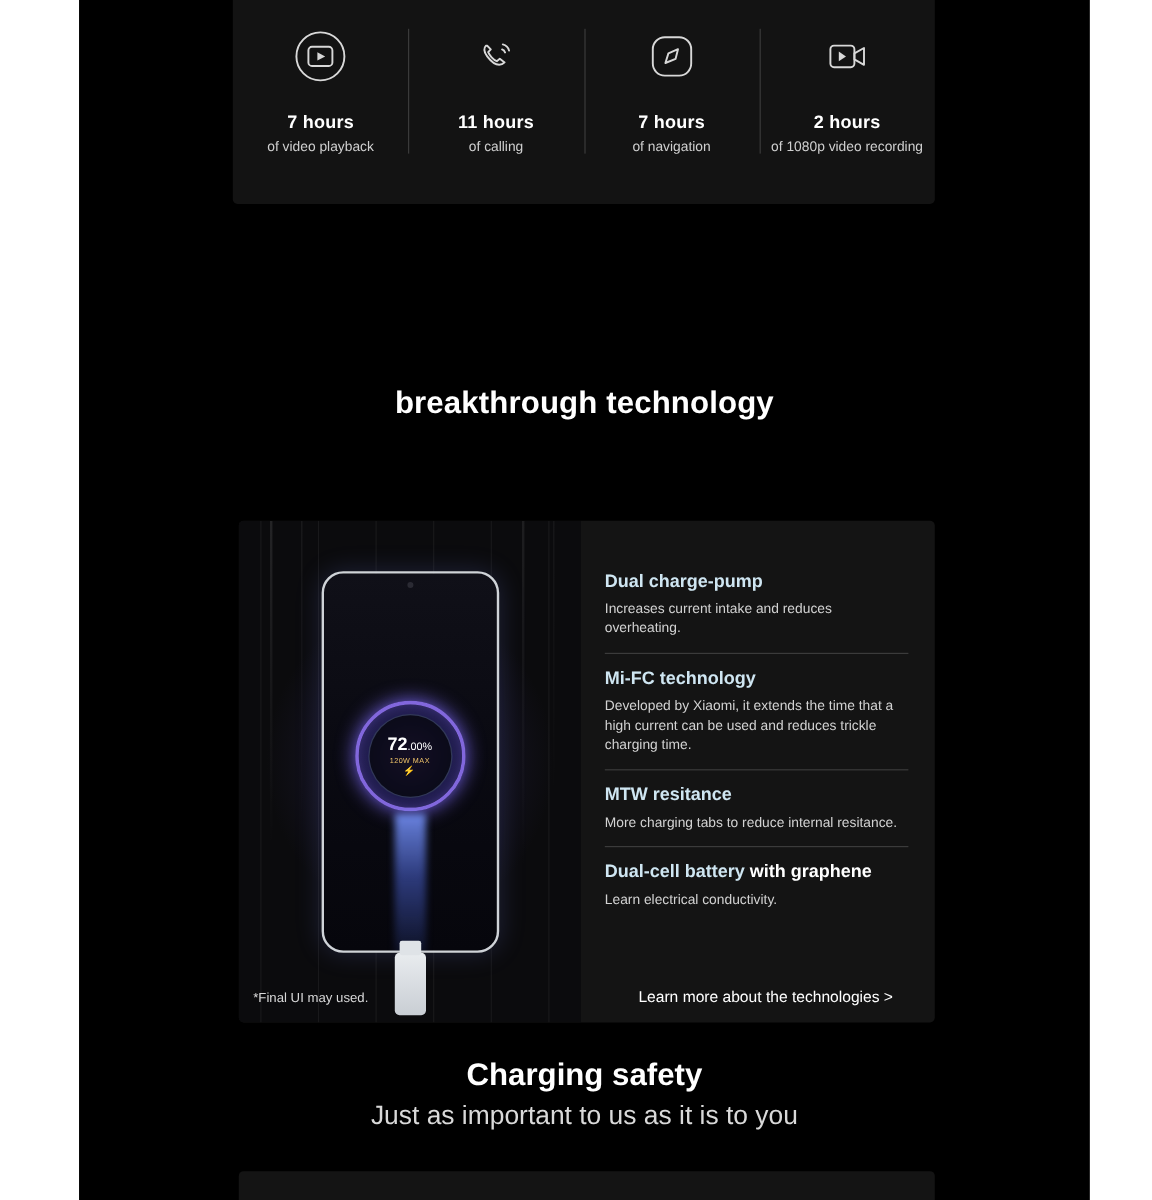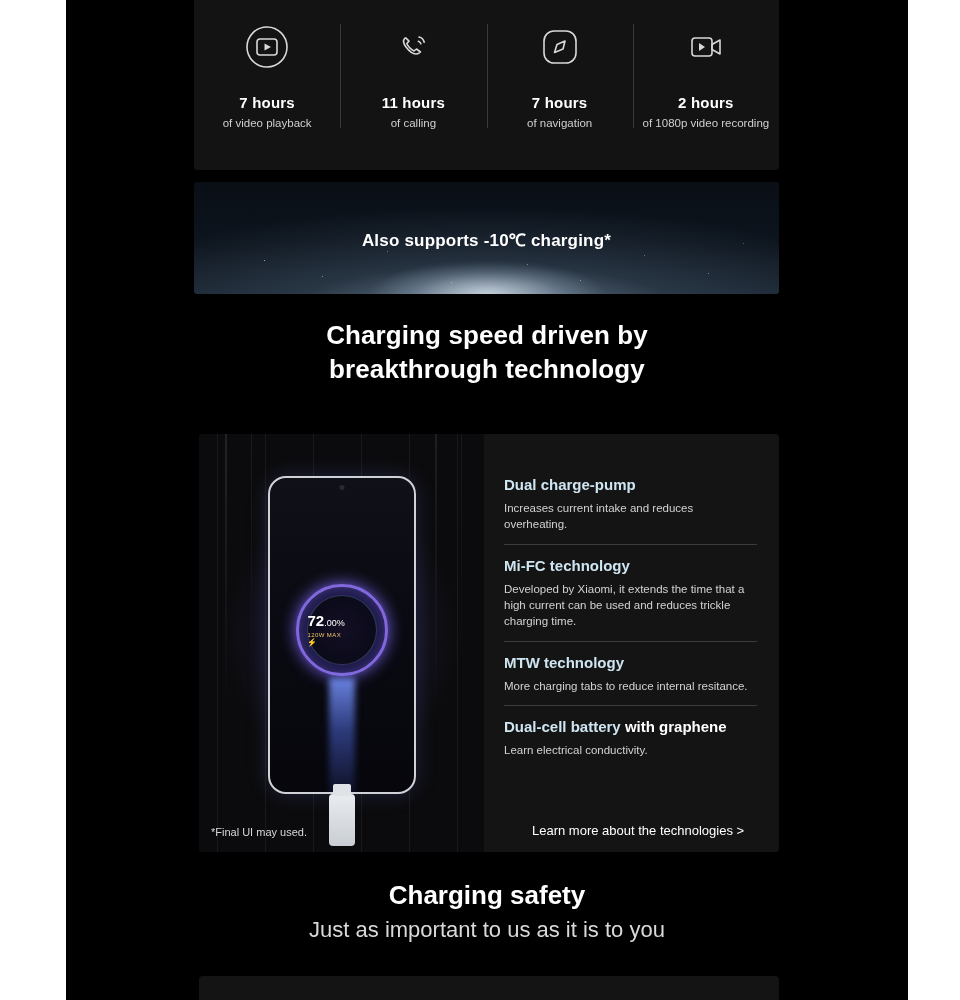--- a/index.html
+++ b/index.html
@@ -226,20 +226,21 @@
     position: absolute;
     left: 50%;
     top: 152px;
     transform: translate(-50%,-50%);
     width: 70px; height: 70px;
     border-radius: 50%;
     background: rgba(8,8,16,.85);
     border: 1px solid rgba(120,140,200,.35);
     display: flex;
     flex-direction: column;
+    align-items: center;
     justify-content: center;
   }
   .pct {
     color: #fff;
     font-size: 15px;
     font-weight: bold;
     line-height: 1;
   }
   .pct small { font-size: 9px; font-weight: normal; }
   .pwr {
@@ -397,28 +398,22 @@
             <path d="M28 19.5 L36 15 L36 29 L28 24.5 Z" stroke="#d8d8d8" stroke-width="1.6" stroke-linejoin="round"></path>
             <path d="M15 18 L21 22 L15 26 Z" fill="#d8d8d8"></path>
           </svg>
         </div>
         <div class="bat-title">2 hours</div>
         <div class="bat-sub">of 1080p video recording</div>
       </div>
 
     </div>
 
-    <div class="cold-banner">
-      <div class="sparkle"></div>
-      <div class="glow"></div>
-      <div class="cold-text">Also supports -10℃ charging*</div>
-    </div>
 
     <div class="head-block">
-      <div class="head-line">Charging speed driven by</div>
       <div class="head-line">breakthrough technology</div>
     </div>
 
     <div class="tech-card">
 
       <div class="tech-left">
         <div class="streaks"></div>
         <div class="phone">
           <div class="notch"></div>
           <div class="ring-glow"></div>
@@ -442,21 +437,21 @@
           <div class="tech-h">Dual charge-pump</div>
           <div class="tech-p">Increases current intake and reduces overheating.</div>
         </div>
 
         <div class="tech-item">
           <div class="tech-h">Mi-FC technology</div>
           <div class="tech-p">Developed by Xiaomi, it extends the time that a high current can be used and reduces trickle charging time.</div>
         </div>
 
         <div class="tech-item">
-          <div class="tech-h">MTW technology</div>
+          <div class="tech-h">MTW resitance</div>
           <div class="tech-p">More charging tabs to reduce internal resitance.</div>
         </div>
 
         <div class="tech-item">
           <div class="tech-h"><span>Dual-cell battery</span><span class="plain"> with graphene</span></div>
           <div class="tech-p">Learn electrical conductivity.</div>
         </div>
 
         <div class="learn">Learn more about the technologies &gt;</div>
       </div>

